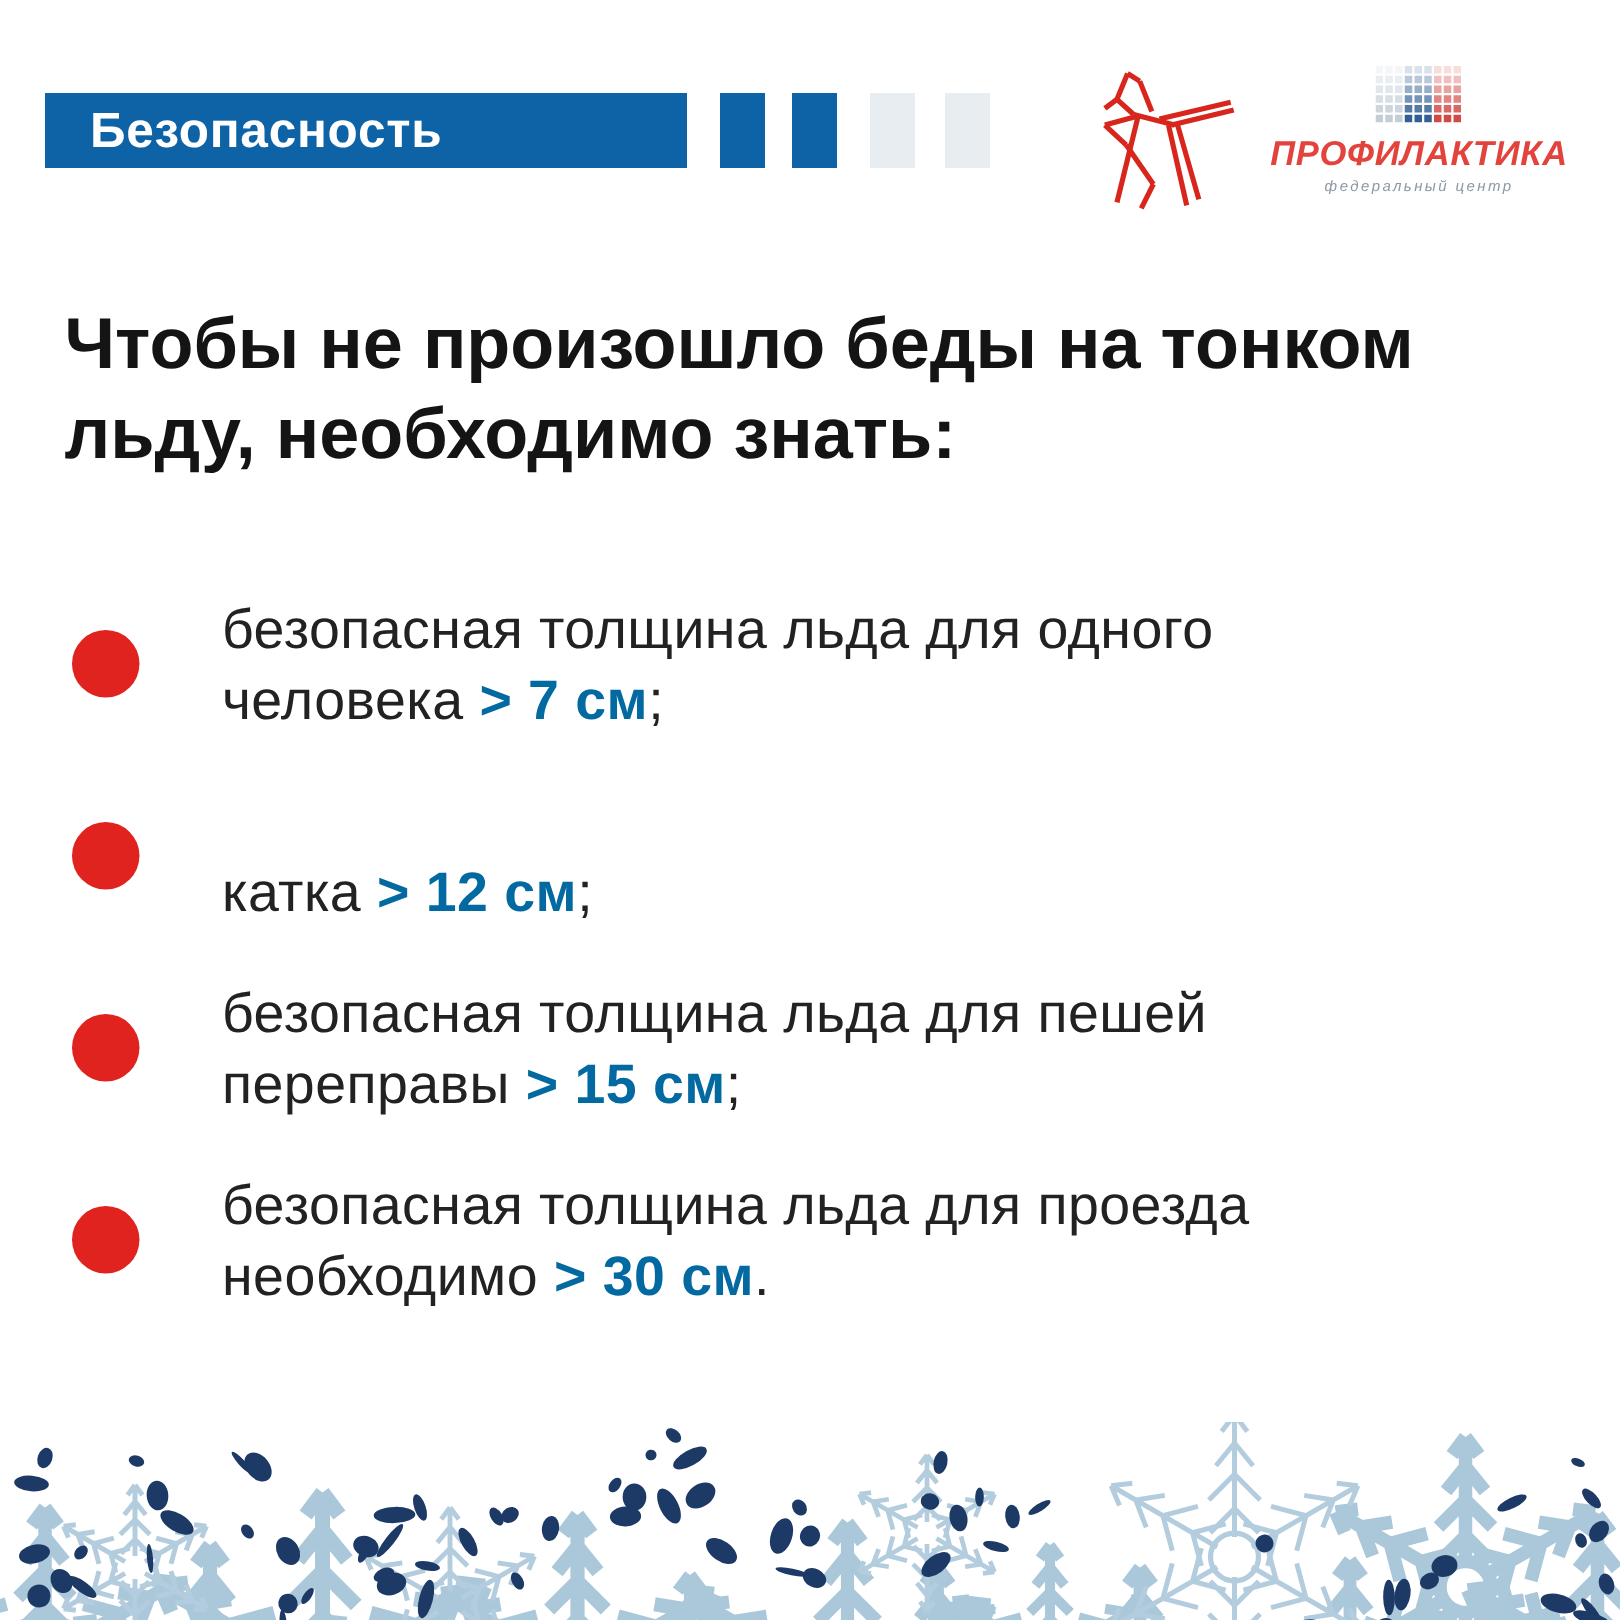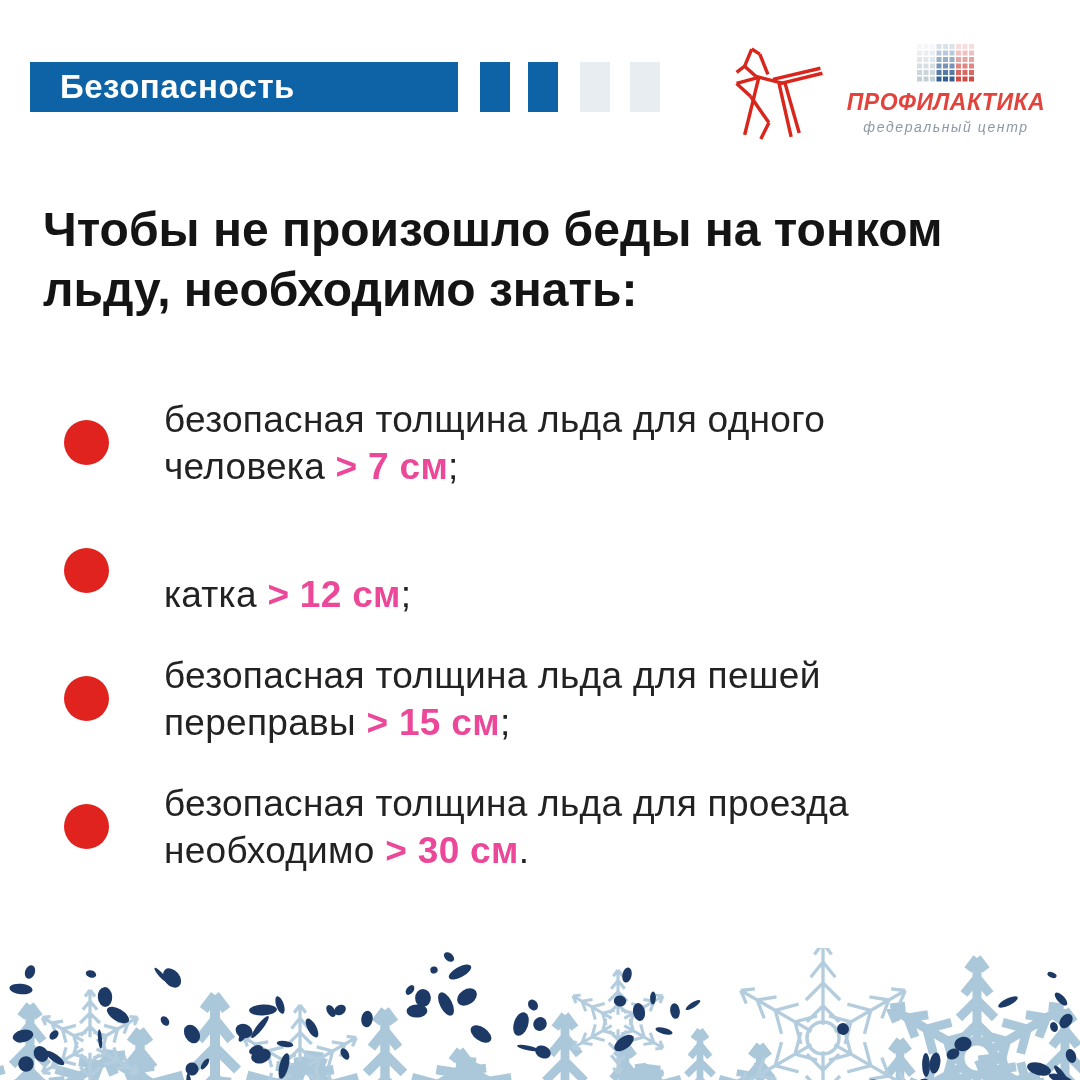--- a/index.html
+++ b/index.html
@@ -12,33 +12,33 @@
   .banner-label{color:#ffffff;font-size:33px;font-weight:bold;letter-spacing:.5px;}
   .bar{position:absolute;top:62px;width:30px;height:50px;}
   .bar-blue{background:#0d63a5;}
   .bar-gray{background:#e8edf1;}
   .b1{left:480px}.b2{left:528px}.b3{left:580px}.b4{left:630px}
 
   .horse{position:absolute;left:722px;top:46px;}
   .logo-right{position:absolute;left:840px;top:44px;width:212px;text-align:center;font-style:italic;}
   .grid-logo{display:block;margin:0 auto;}
   .brand{color:#e2433c;font-weight:bold;font-size:23px;letter-spacing:.5px;margin-top:7px;}
-  .brand-sub{color:#8d98a5;font-size:14px;letter-spacing:1.6px;margin-top:3px;}
+  .brand-sub{color:#8d98a5;font-size:10px;letter-spacing:1.6px;margin-top:3px;}
 
   
   .heading{position:absolute;left:43px;top:200px;width:1010px;font-size:48px;line-height:60px;
            font-weight:bold;color:#141414;}
 
   
-  .item{position:absolute;left:16px;width:864px;height:100px;}
+  .item{position:absolute;left:0;width:864px;height:100px;}
   .i1{top:396px}.i2{top:524px}.i3{top:652px}.i4{top:780px}
   .dot{position:absolute;left:48px;top:24px;width:45px;height:45px;border-radius:50%;background:#e0231f;}
   .itext{position:absolute;left:148px;top:0;width:910px;font-size:37px;line-height:47px;
          color:#222222;letter-spacing:.3px;}
-  .val{color:#ec4899;font-weight:bold;}
+  .val{color:#0369a1;font-weight:bold;}
 
   
   .snow{position:absolute;left:0;bottom:0;}
   .flake-solid{stroke:#abc8da;fill:none;}
   .flake-outline{stroke:#b3cdde;fill:none;}
 </style>
 </head>
 <body>
 
 <div class="frame">

